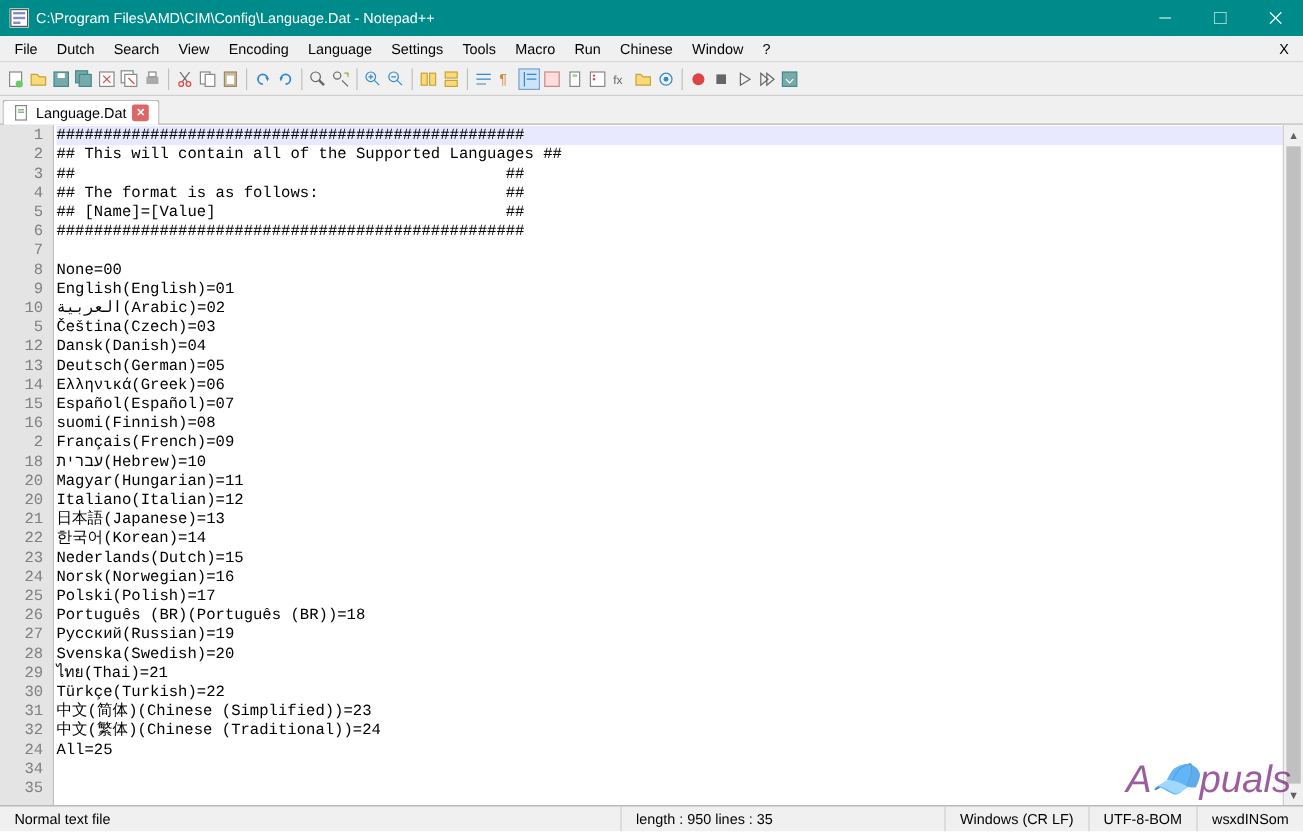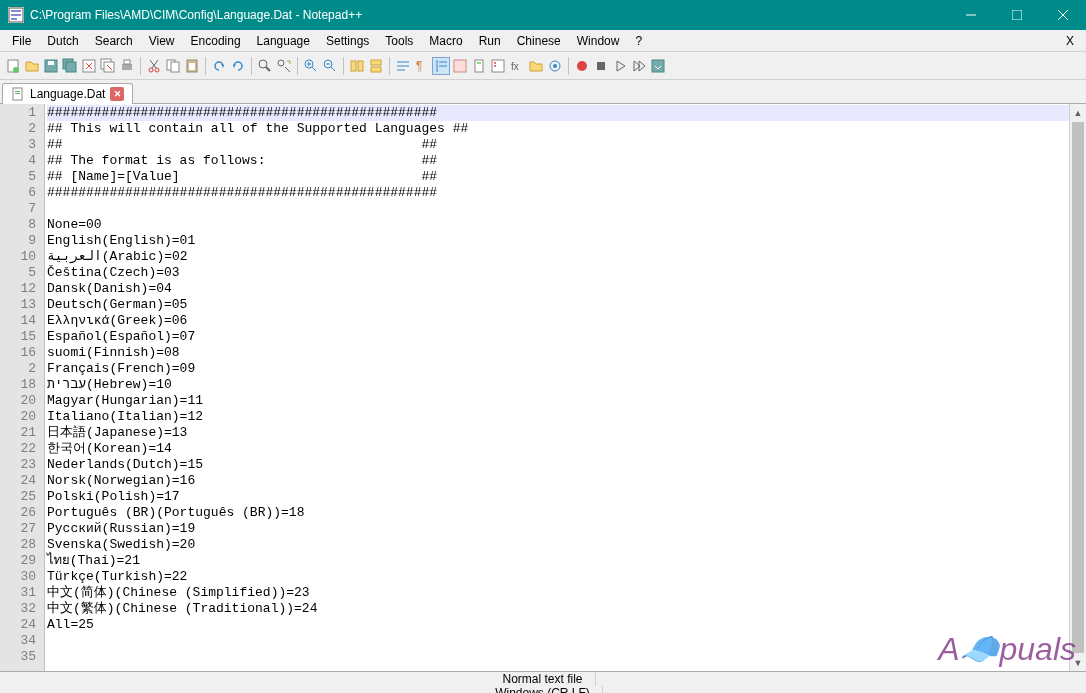--- a/index.html
+++ b/index.html
@@ -21,21 +21,21 @@
 .tab .close-x { width: 14px; height: 14px; background: #d66; color: #fff; border-radius: 2px; display: flex; align-items: center; justify-content: center; font-size: 9px; font-weight: bold; cursor: pointer; }
 .editor-area { display: flex; height: calc(693px - 30px - 22px - 28px - 24px - 22px); overflow: hidden; background: #fff; border-top: none; }
 .gutter { width: 45px; background: #e4e4e4; color: #808080; text-align: right; padding-right: 8px; font-family: "Courier New", monospace; font-size: 13px; line-height: 16px; padding-top: 1px; border-right: 1px solid #c0c0c0; }
 .code { flex: 1; font-family: "Courier New", monospace; font-size: 13px; line-height: 16px; color: #000; padding-top: 1px; padding-left: 2px; white-space: pre; overflow: hidden; }
 .code .currentline { background: #e8e8ff; width: 100%; display: inline-block; }
 .scroll-v { width: 17px; position: absolute; right: 0; top: 104px; bottom: 22px; background: #f0f0f0; border-left: 1px solid #d0d0d0; }
 .scroll-v .thumb { background: #c0c0c0; position: absolute; left: 2px; right: 2px; top: 18px; bottom: 18px; }
 .scroll-v .arrow { height: 17px; display: flex; align-items: center; justify-content: center; color: #606060; font-size: 9px; }
 .scroll-v .arrow.up { position: absolute; top: 0; left: 0; right: 0; }
 .scroll-v .arrow.down { position: absolute; bottom: 0; left: 0; right: 0; }
-.statusbar { position: absolute; bottom: 0; left: 0; right: 0; height: 22px; background: #f0f0f0; border-top: 1px solid #ababab; display: flex; align-items: center; font-size: 12px; flex-direction: column; }
+.statusbar { position: absolute; bottom: 0; left: 0; right: 0; height: 22px; background: #f0f0f0; border-top: 1px solid #ababab; display: flex; align-items: center; font-size: 12px; }
 .statusbar .panel { padding: 0 12px; border-right: 1px solid #d0d0d0; height: 100%; display: flex; align-items: center; }
 .statusbar .panel:first-child { flex: 1; border-right: 1px solid #d0d0d0; }
 .statusbar .panel.len { width: 270px; }
 .statusbar .panel.pos { width: 230px; }
 .watermark { position: absolute; right: 10px; bottom: 25px; color: #701a75; font-size: 32px; font-weight: normal; font-style: italic; opacity: 0.7; pointer-events: none; }
 </style>
 </head>
 <body>
 
 <div class="titlebar">
@@ -344,18 +344,19 @@
 </div>
 
 <div class="scroll-v">
   <div class="arrow up">▲</div>
   <div class="thumb"></div>
   <div class="arrow down">▼</div>
 </div>
 
 <div class="statusbar">
   <div class="panel">Normal text file</div>
+  <div class="panel len">length : 950    lines : 35</div>
   <div class="panel">Windows (CR LF)</div>
   <div class="panel">UTF-8-BOM</div>
   <div class="panel" style="border-right:none">wsxdINSom</div>
 </div>
 
 <div class="watermark">A🧢puals</div>
 
 </body></html>

